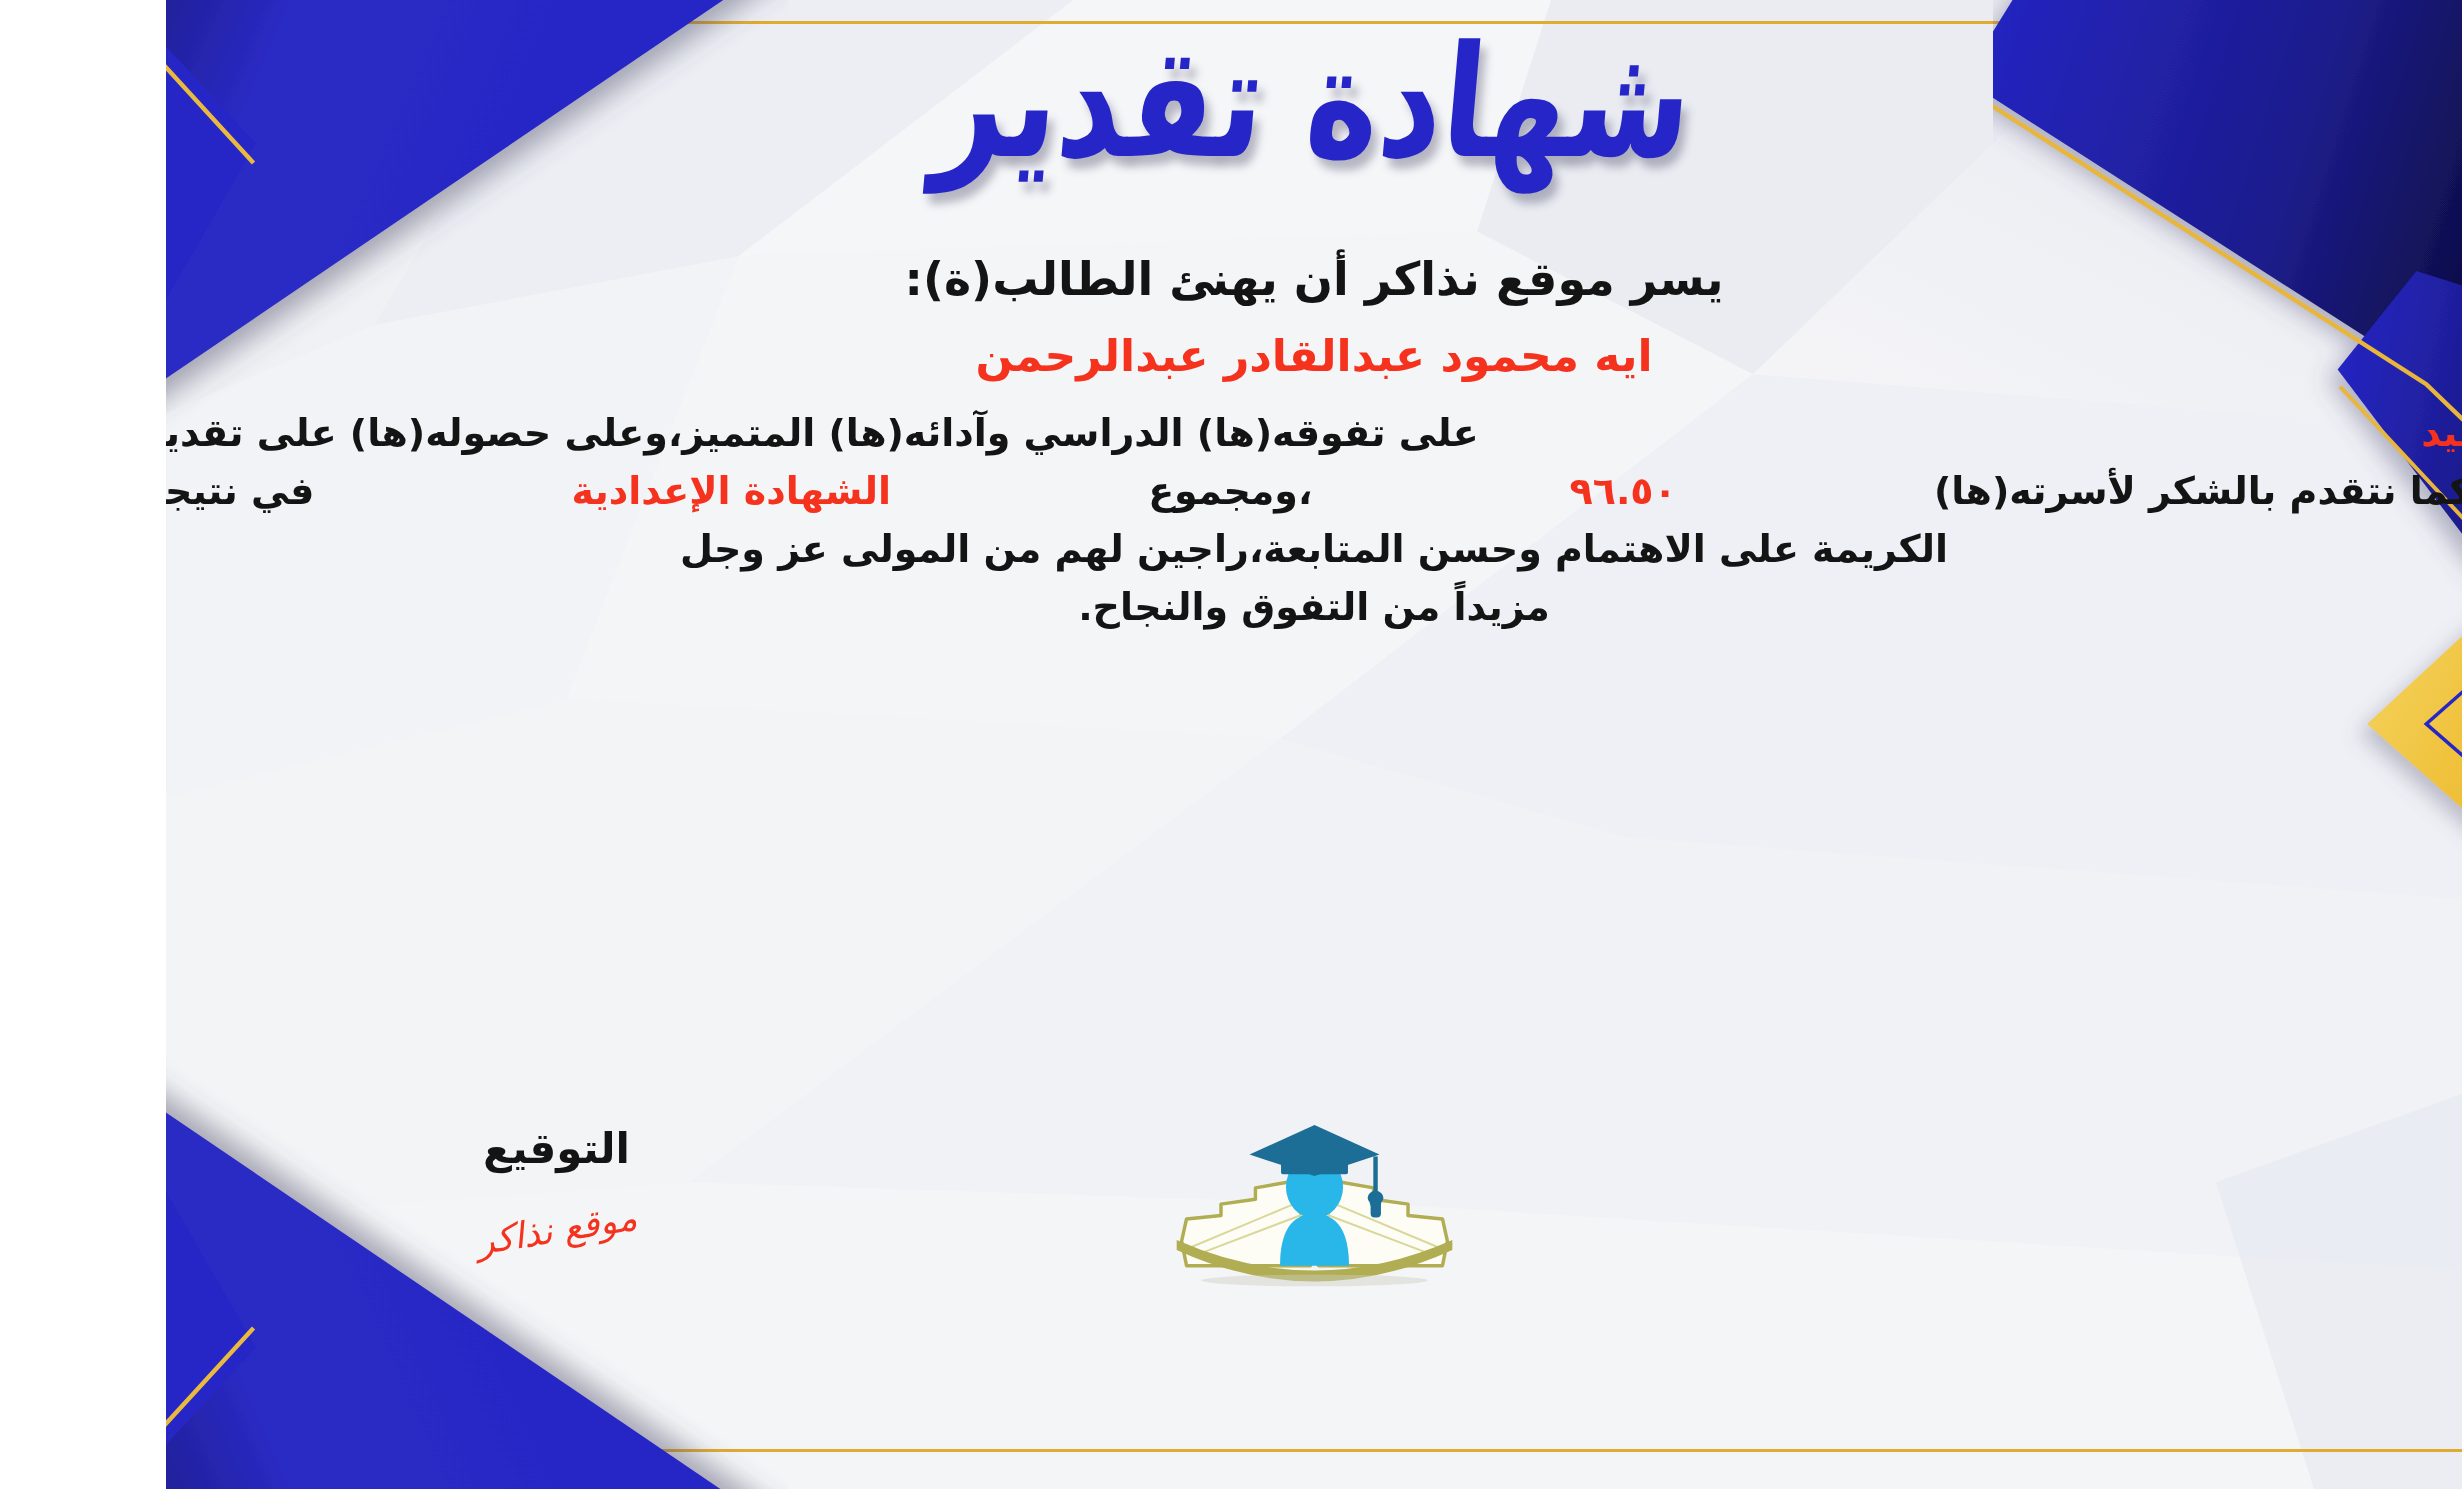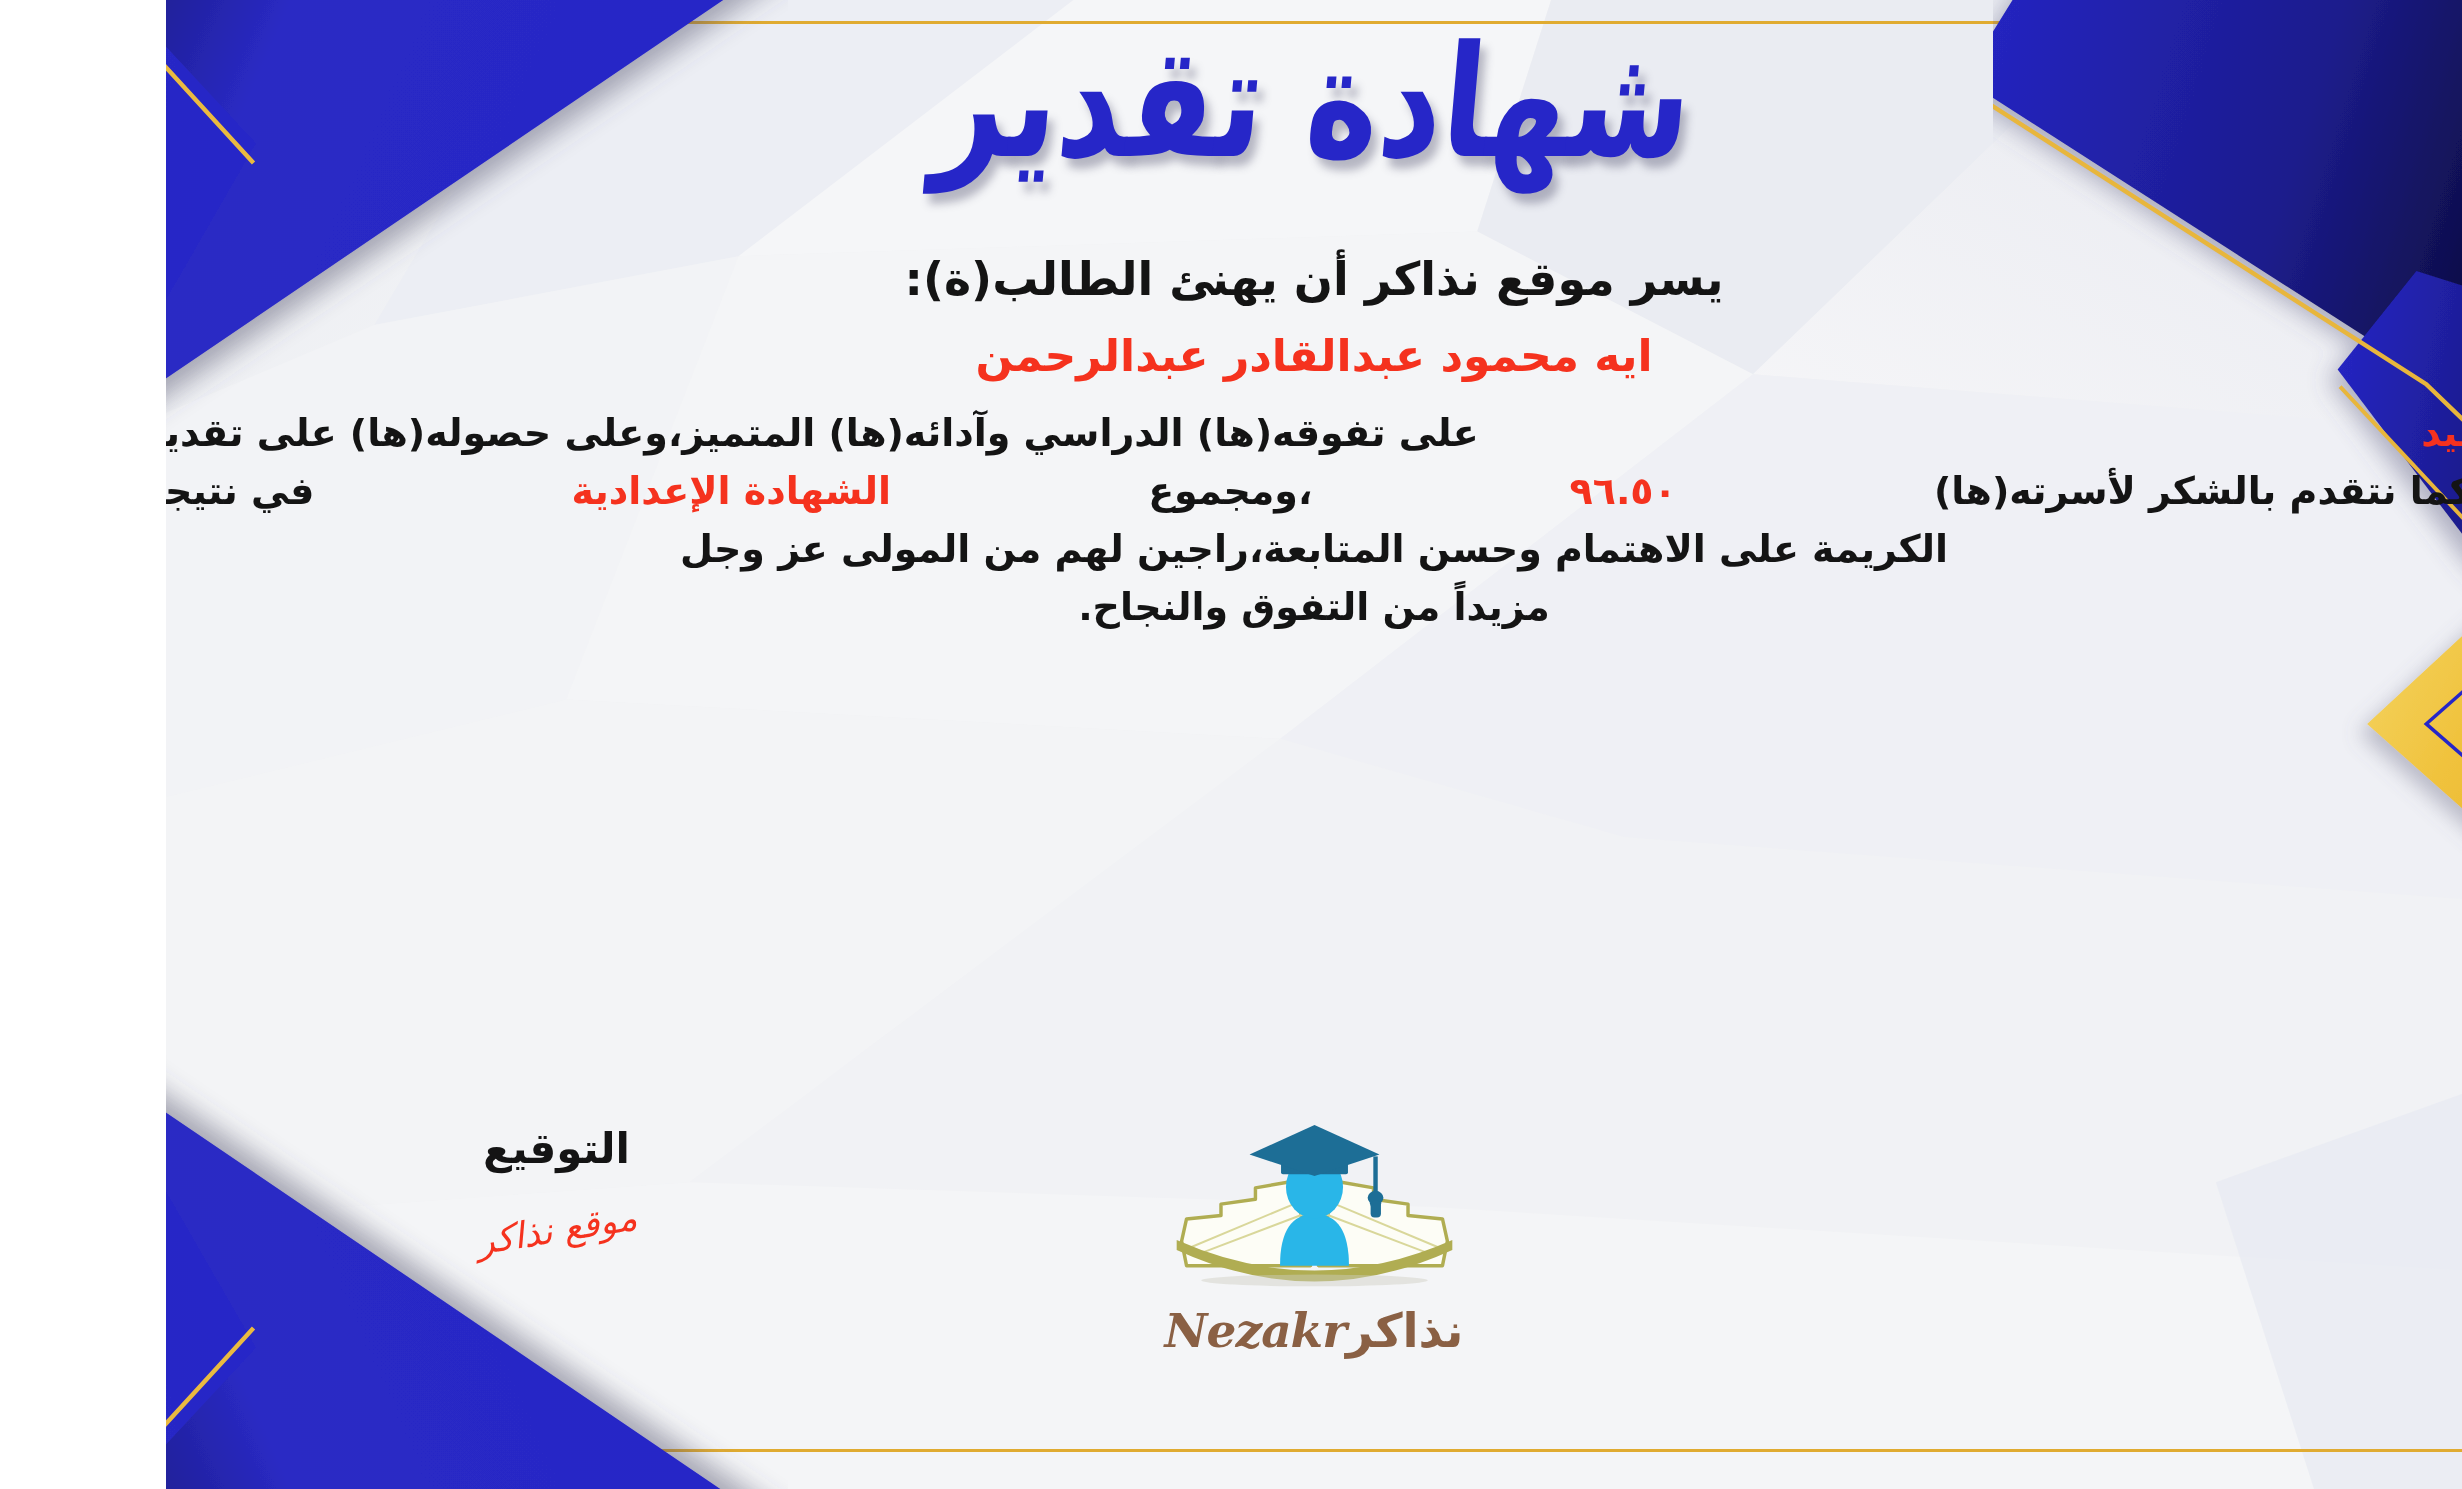--- a/index.html
+++ b/index.html
@@ -350,21 +350,18 @@
         <rect x="252" y="72" width="136" height="42" rx="4" fill="#1d6e96"></rect>
         <rect x="260" y="80" width="120" height="16" fill="#f4f5f7"></rect>
 
         <polygon points="320,14 452,74 320,118 188,74" fill="#1d6e96"></polygon>
 
         <path d="M 444,78 L 444,150" stroke="#1d6e96" stroke-width="9" fill="none"></path>
         <ellipse cx="444" cy="162" rx="16" ry="14" fill="#1d6e96"></ellipse>
         <path d="M 432,172 Q 444,210 456,172 Z" fill="#1d6e96"></path>
         <rect x="434" y="168" width="21" height="34" rx="8" fill="#1d6e96"></rect>
       </svg>
-      <div class="logo-text">
-        <span>نذاكر</span><span class="latin">Nezakr</span>
-      </div>
     </div>
 
   </div>
 
 </div>
 
 
 </body></html>

